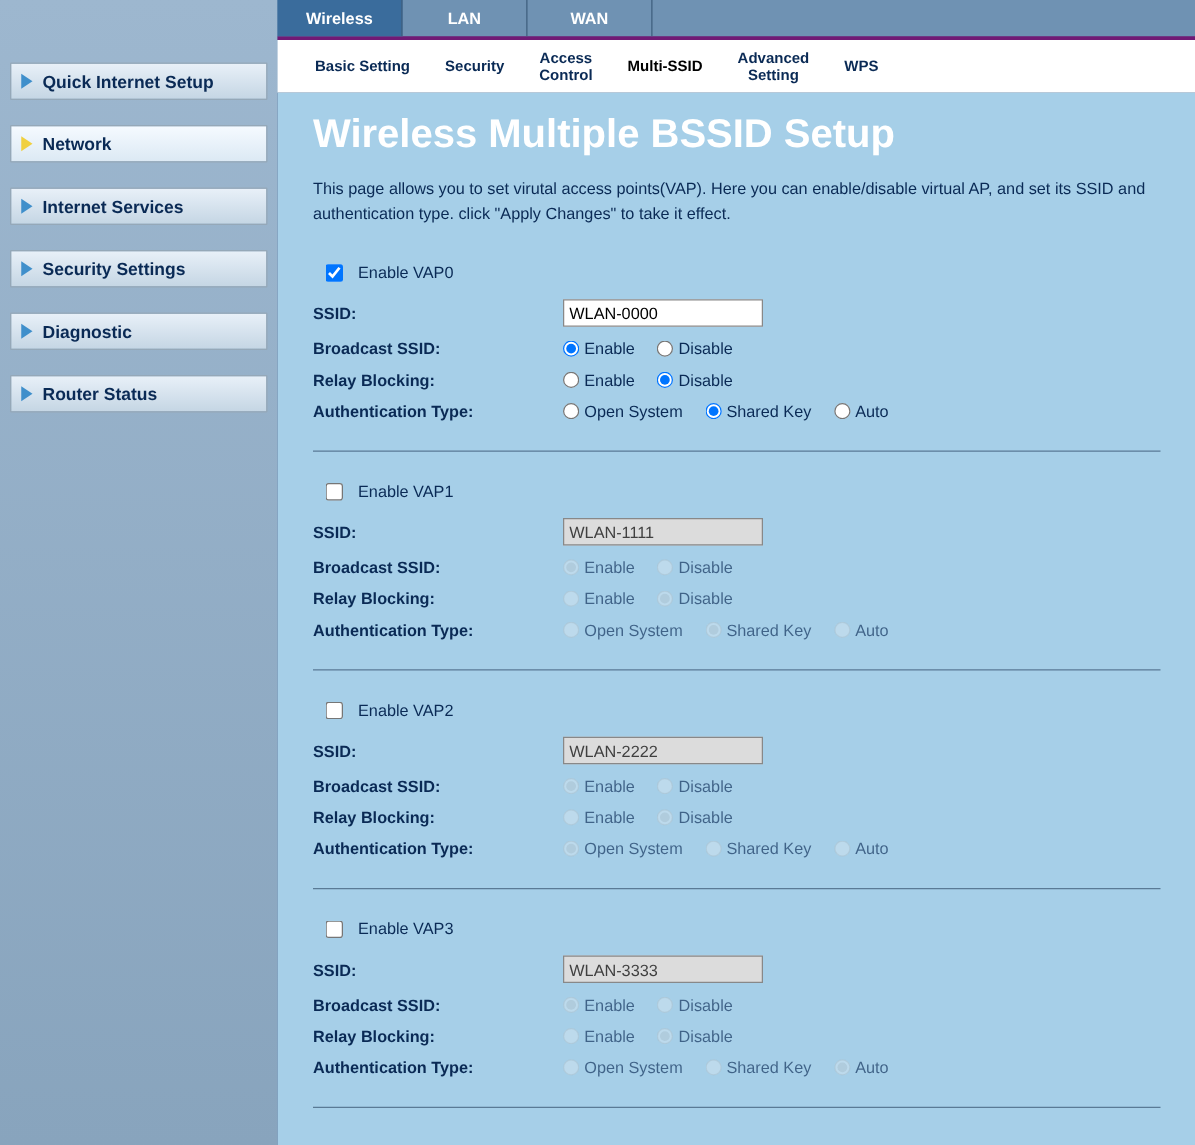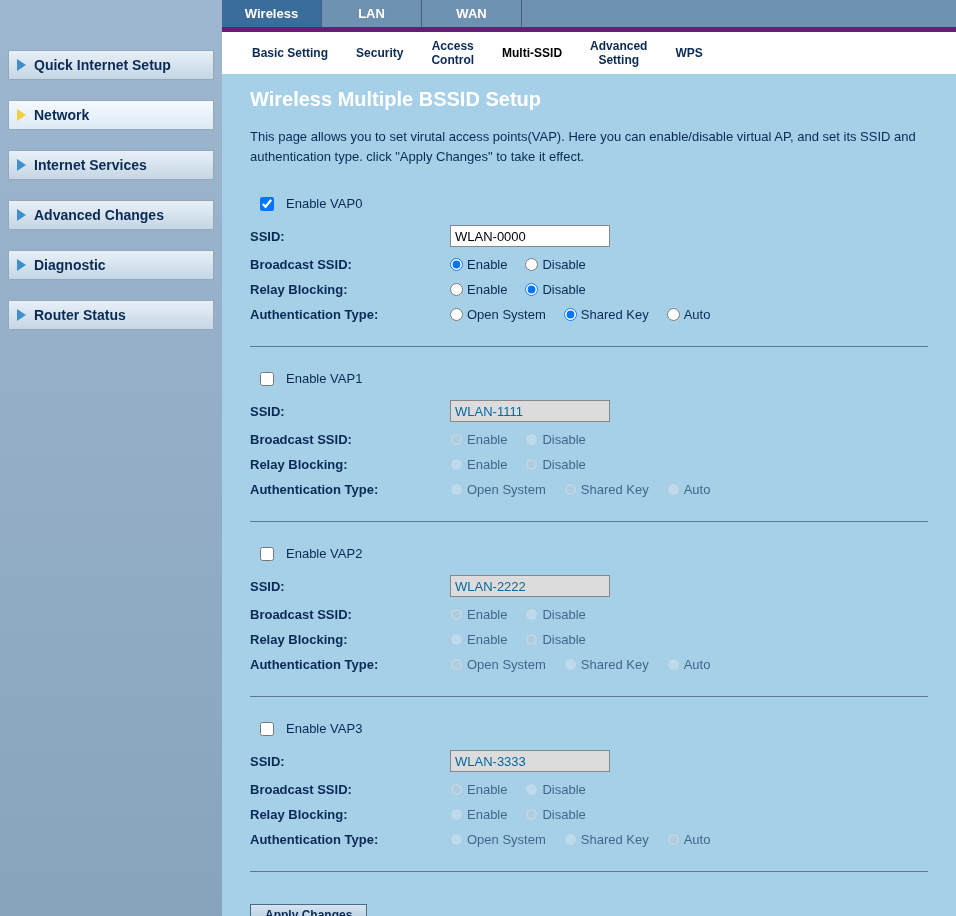--- a/index.html
+++ b/index.html
@@ -47,21 +47,21 @@
 .main {
   flex: 1;
   display: flex;
   flex-direction: column;
   background: #6f92b3;
 }
 .top-tabs {
   height: 32px;
   display: flex;
   background: #6f92b3;
-  border-bottom: 5px solid #701a75;
+  border-bottom: 3px solid #701a75;
 }
 .top-tab {
   width: 100px;
   display: flex;
   align-items: center;
   justify-content: center;
   color: #fff;
   font-weight: bold;
   font-size: 13px;
   border-right: 1px solid #3f5f7f;
@@ -90,21 +90,21 @@
 .sub-tab.active {
   color: #000;
 }
 .content-wrap {
   flex: 1;
   overflow-y: scroll;
   background: #a6cfe8;
   padding: 14px 28px;
 }
 .page-title {
-  font-size: 20px;
+  font-size: 32px;
   font-weight: bold;
   color: #fff;
   margin-bottom: 16px;
 }
 .page-desc {
   color: #0a2a55;
   font-size: 13px;
   margin-bottom: 30px;
   line-height: 1.5;
 }
@@ -138,21 +138,21 @@
 .form-control input[type=text] {
   width: 160px;
   height: 22px;
   padding: 2px 4px;
   border: 1px solid #888;
   background: #fff;
   font-size: 13px;
 }
 .form-control input[type=text]:disabled {
   background: #dcdcdc;
-  color: #0369a1;
+  color: #404040;
 }
 .radio-group {
   display: flex;
   gap: 18px;
 }
 .radio-item {
   display: flex;
   align-items: center;
   gap: 4px;
   color: #0a2a55;
@@ -198,21 +198,21 @@
   <div class="nav-item active">
       <span class="nav-arrow"></span>
       <span>Network</span>
     </div>
   <div class="nav-item">
       <span class="nav-arrow"></span>
       <span>Internet Services</span>
     </div>
   <div class="nav-item">
       <span class="nav-arrow"></span>
-      <span>Advanced Changes</span>
+      <span>Security Settings</span>
     </div>
   <div class="nav-item">
       <span class="nav-arrow"></span>
       <span>Diagnostic</span>
     </div>
   <div class="nav-item">
       <span class="nav-arrow"></span>
       <span>Router Status</span>
     </div>
 </div>

